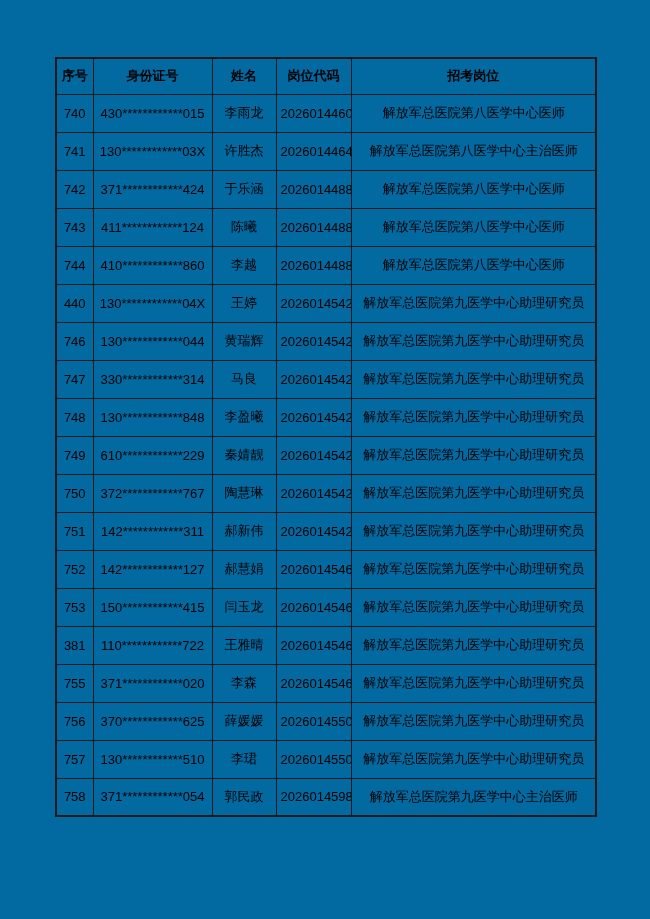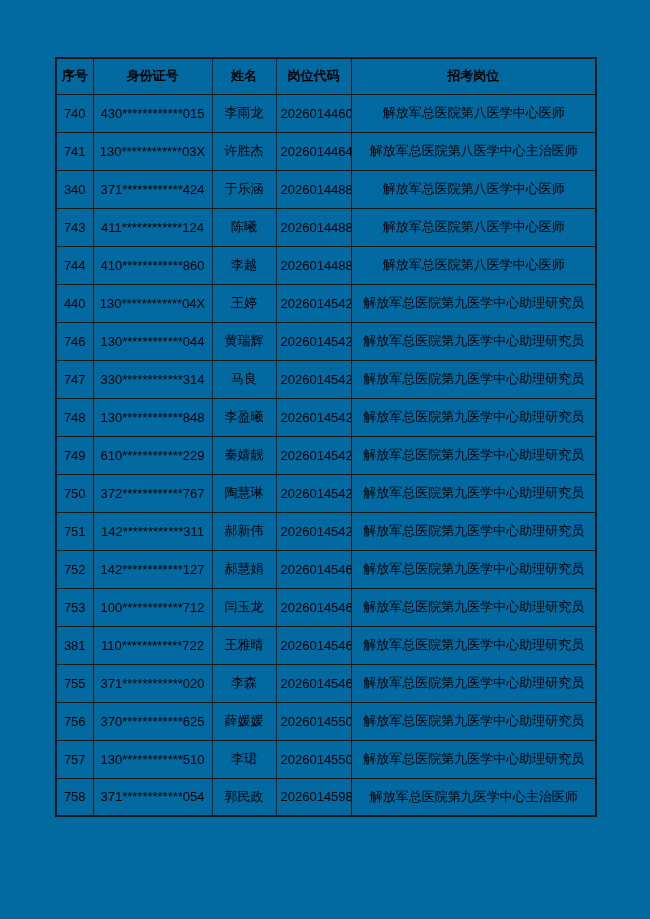--- a/index.html
+++ b/index.html
@@ -85,21 +85,21 @@
           <td class="align-left">解放军总医院第八医学中心医师</td>
         </tr>
         <tr>
           <td class="seqnum">741</td>
           <td class="idnum">130************03X</td>
           <td>许胜杰</td>
           <td class="codenum">2026014464</td>
           <td class="align-left">解放军总医院第八医学中心主治医师</td>
         </tr>
         <tr>
-          <td class="seqnum">340</td>
+          <td class="seqnum">742</td>
           <td class="idnum">371************424</td>
           <td>于乐涵</td>
           <td class="codenum">2026014488</td>
           <td class="align-left">解放军总医院第八医学中心医师</td>
         </tr>
         <tr>
           <td class="seqnum">743</td>
           <td class="idnum">411************124</td>
           <td>陈曦</td>
           <td class="codenum">2026014488</td>
@@ -163,21 +163,21 @@
         </tr>
         <tr>
           <td class="seqnum">752</td>
           <td class="idnum">142************127</td>
           <td>郝慧娟</td>
           <td class="codenum">2026014546</td>
           <td class="align-left">解放军总医院第九医学中心助理研究员</td>
         </tr>
         <tr>
           <td class="seqnum">753</td>
-          <td class="idnum">100************712</td>
+          <td class="idnum">150************415</td>
           <td>闫玉龙</td>
           <td class="codenum">2026014546</td>
           <td class="align-left">解放军总医院第九医学中心助理研究员</td>
         </tr>
         <tr>
           <td class="seqnum">381</td>
           <td class="idnum">110************722</td>
           <td>王雅晴</td>
           <td class="codenum">2026014546</td>
           <td class="align-left">解放军总医院第九医学中心助理研究员</td>

